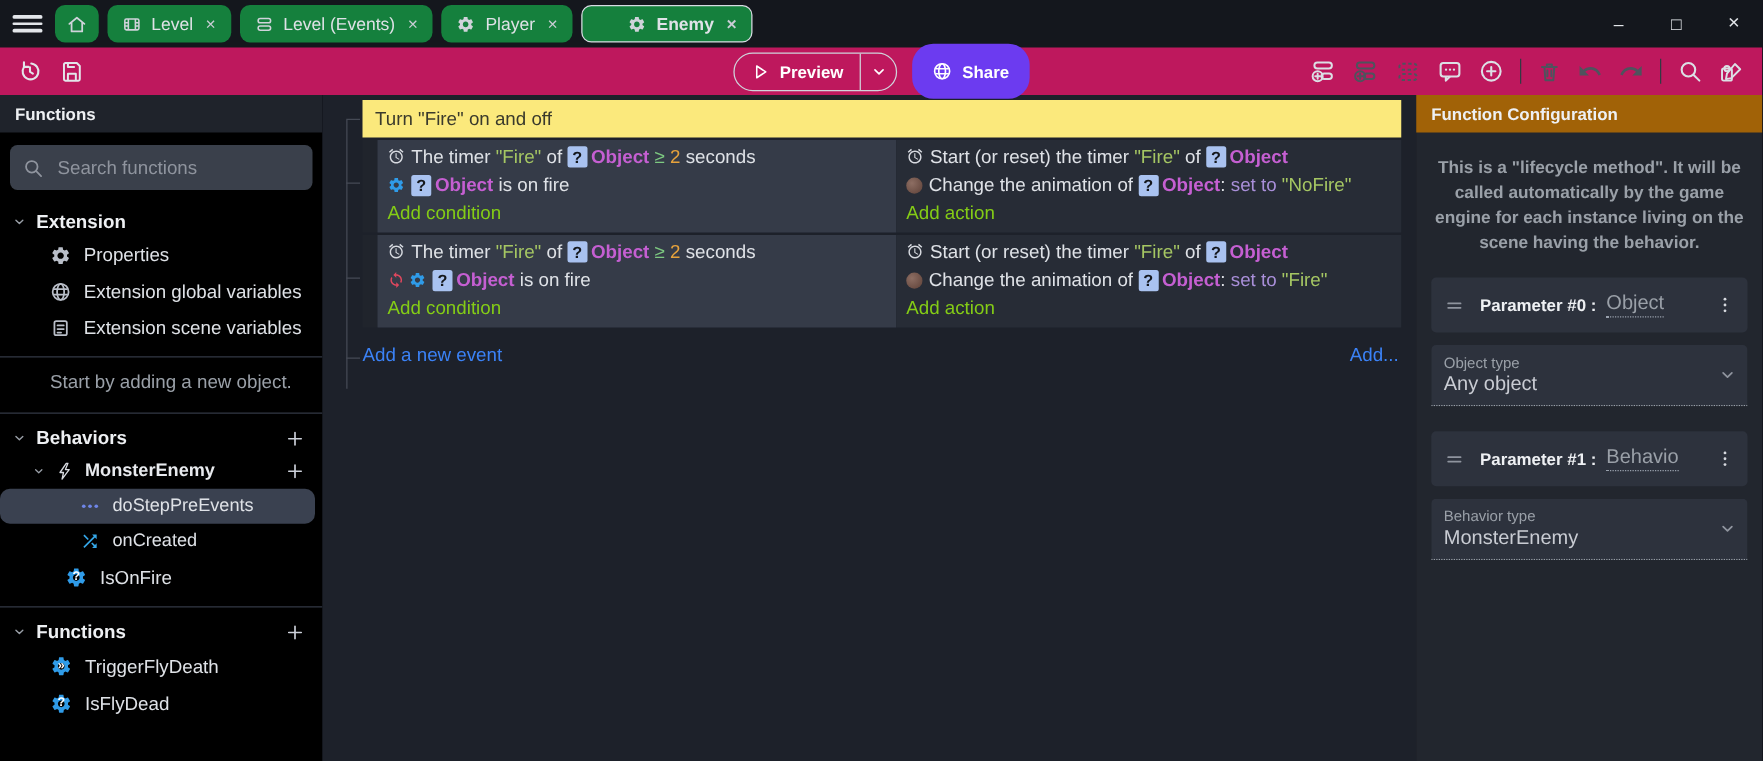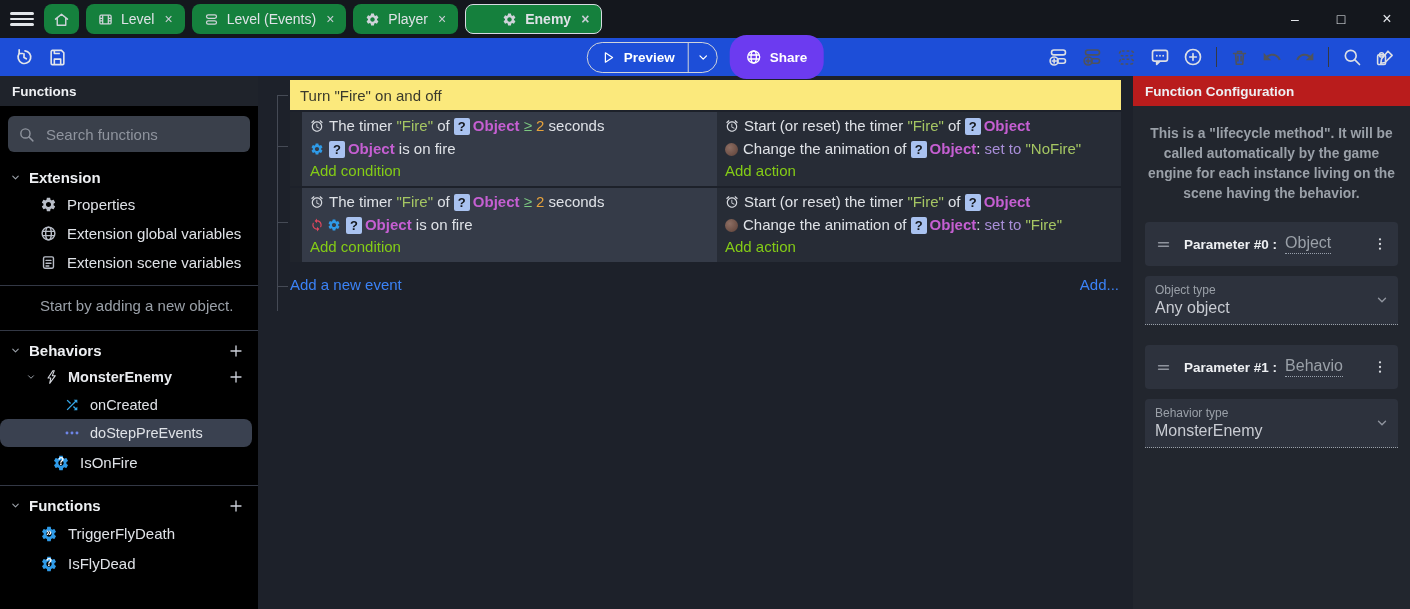--- a/index.html
+++ b/index.html
@@ -14,21 +14,21 @@
   .hamburger i{display:block;height:2.5px;border-radius:2px;background:#e3e6ea;}
   .tab{height:30px;display:flex;align-items:center;gap:8px;background:#15803d;border-radius:8px;padding:0 12px;margin-right:7px;font-size:14px;color:#dfe2e7;}
   .tab.home{padding:0 9px;}
   .tab.active{background:#15803d;border:1px solid #d7dbe2;font-weight:700;padding-left:36px;}
   .tab .x{color:#c9cdd5;font-size:14px;margin-left:2px;}
   .tab .ic{color:#cfd3da;}
   .winctl{position:absolute;right:0;top:0;height:38px;display:flex;align-items:center;gap:0;}
   .winctl span{width:46px;text-align:center;color:#e3e6ea;font-size:14px;}
 
   
-  .toolbar{height:38px;background:#1d4ed8;display:flex;align-items:center;position:relative;padding:0 14px;}
+  .toolbar{height:38px;background:#be185d;display:flex;align-items:center;position:relative;padding:0 14px;}
   .tb-left{display:flex;align-items:center;gap:14px;color:#e3e6ea;}
   .tb-center{position:absolute;left:50%;transform:translateX(-50%);display:flex;align-items:center;gap:12px;}
   .btn-preview{display:flex;align-items:center;height:31px;border:1.5px solid #d0d4db;border-radius:17px;color:#fff;}
   .btn-preview .pv-main{display:flex;align-items:center;gap:8px;padding:0 13px;font-weight:700;font-size:13.5px;}
   .btn-preview .pv-chev{border-left:1.5px solid #d0d4db;align-self:stretch;display:flex;align-items:center;justify-content:center;width:29px;}
   .btn-share{display:flex;align-items:center;gap:8px;height:44px;background:#6c3bf0;border-radius:17px;padding:0 16px;font-weight:700;font-size:13.5px;color:#fff;}
   .tb-right{margin-left:auto;display:flex;align-items:center;gap:13px;color:#dcdfe5;}
   .tb-right .dim{color:#4e535d;}
   .tb-sep{width:1px;height:20px;background:#343943;}
 
@@ -80,21 +80,21 @@
   .obj{color:#c55fd2;font-weight:700;}
   .setto{color:#a98fd9;}
   .badge{display:inline-block;background:#a9c2f0;color:#14171c;font-weight:700;font-size:13px;line-height:17px;padding:0 4px;border-radius:2px;margin-right:3px;}
   .add-link{color:#84cc16;font-size:15px;line-height:22px;}
   .add-event-row{position:relative;display:flex;margin-top:14px;font-size:15px;color:#3b82f6;}
   .add-event-row .tick{top:10px;}
   .add-more{margin-left:auto;padding-right:2px;}
 
   
   .config{width:277px;background:#22262e;display:flex;flex-direction:column;}
-  .config .panel-h{background:#b91c1c;}
+  .config .panel-h{background:#a16207;}
   .cfg-body{padding:10px 12px;}
   .cfg-desc{color:#9aa0a8;font-weight:700;font-size:13.8px;line-height:1.45;text-align:center;margin:8px 2px 18px 2px;}
   .param-card{background:#2d323d;border-radius:4px;height:44px;display:flex;align-items:center;padding:0 10px;margin-bottom:10px;}
   .param-card .handle{color:#8f949e;}
   .param-card .plabel{font-size:13.5px;font-weight:700;color:#eef0f3;margin-left:12px;white-space:nowrap;}
   .param-card .pvalue{font-size:16px;color:#9aa0a8;margin-left:8px;border-bottom:1px dotted #98a0ac;padding-bottom:1px;}
   .param-card .kebab{margin-left:auto;color:#d7dae0;}
   .select{position:relative;background:#2d323d;border-radius:4px 4px 0 0;border-bottom:1px dotted #9aa0a8;padding:7px 30px 7px 10px;margin-bottom:20px;}
   .select .slabel{font-size:12px;color:#9aa0a8;}
   .select .svalue{font-size:16px;color:#c9ccd3;margin-top:2px;}
@@ -386,31 +386,31 @@
               <use href="#i-chevdown"></use>
             </svg>
           <svg class="ic" width="16" height="16" style="color:#d7dae0" data-interactable="false">
               <use href="#i-bolt"></use>
             </svg>
           <span data-interactable="false">MonsterEnemy</span>
           <svg class="ic plus" width="16" height="16" data-interactable="true">
               <use href="#i-plus"></use>
             </svg>
         </div>
+        <div class="srow method selected" data-interactable="true">
+            <svg class="ic" width="16" height="16" style="color:#6f86e8" data-interactable="false">
+              <use href="#i-dots3"></use>
+            </svg>
+            <span data-interactable="false">doStepPreEvents</span>
+          </div>
         <div class="srow method" data-interactable="true">
             <svg class="ic" width="16" height="16" style="color:#35a7e8" data-interactable="false">
               <use href="#i-shuffle"></use>
             </svg>
             <span data-interactable="false">onCreated</span>
-          </div>
-        <div class="srow method selected" data-interactable="true">
-            <svg class="ic" width="16" height="16" style="color:#6f86e8" data-interactable="false">
-              <use href="#i-dots3"></use>
-            </svg>
-            <span data-interactable="false">doStepPreEvents</span>
           </div>
         <div class="srow" style="padding-left:52px" data-interactable="true">
             <span class="gearq" data-interactable="false"><svg class="ic" width="18" height="18">
                 <use href="#i-gear"></use>
               </svg><b>?</b></span>
             <span data-interactable="false">IsOnFire</span>
           </div>
       </div>
 
       <div class="sec bordered" data-interactable="false">

